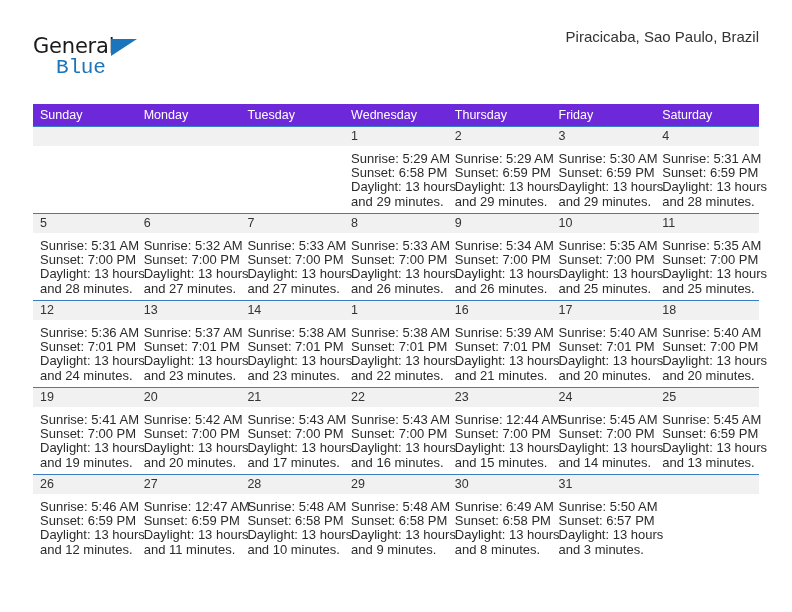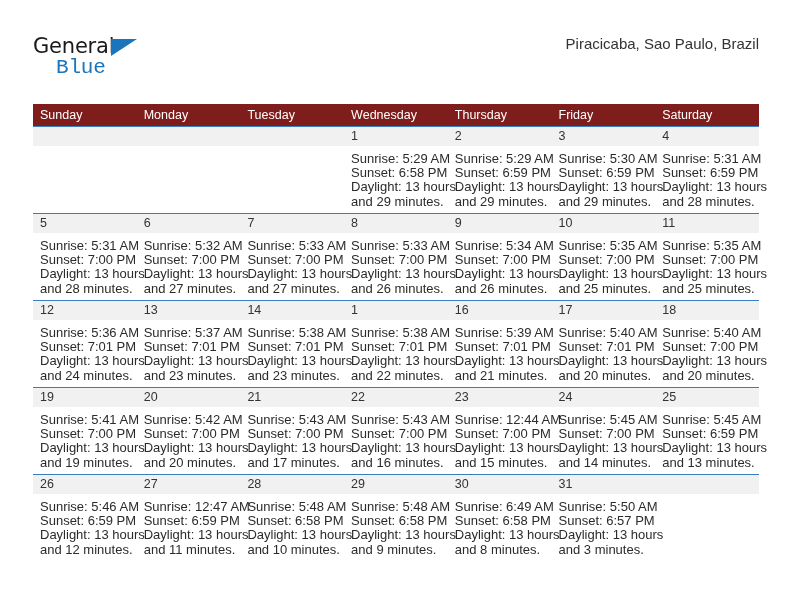--- a/index.html
+++ b/index.html
@@ -71,38 +71,38 @@
     top: 0;
     text-align: right;
   }
   .cal-title {
     font-size: 29px;
     color: #212121;
     line-height: 34px;
     white-space: nowrap;
   }
   .cal-sub {
-    margin-top: 9px;
+    margin-top: 2px;
     font-size: 15px;
     color: #333333;
     line-height: 18px;
     white-space: nowrap;
   }
 
   
   .cal {
     position: absolute;
     left: 33px;
     top: 104px;
     width: 726px;
     border-collapse: collapse;
     table-layout: fixed;
   }
   .cal th {
-    background: #7f1d1d;
+    background: #6d28d9;
     color: #ffffff;
     font-weight: normal;
     font-size: 12.5px;
     text-align: left;
     padding: 4px 0 4px 7px;
     height: 14px;
     border: none;
   }
   .cal td {
     vertical-align: top;

